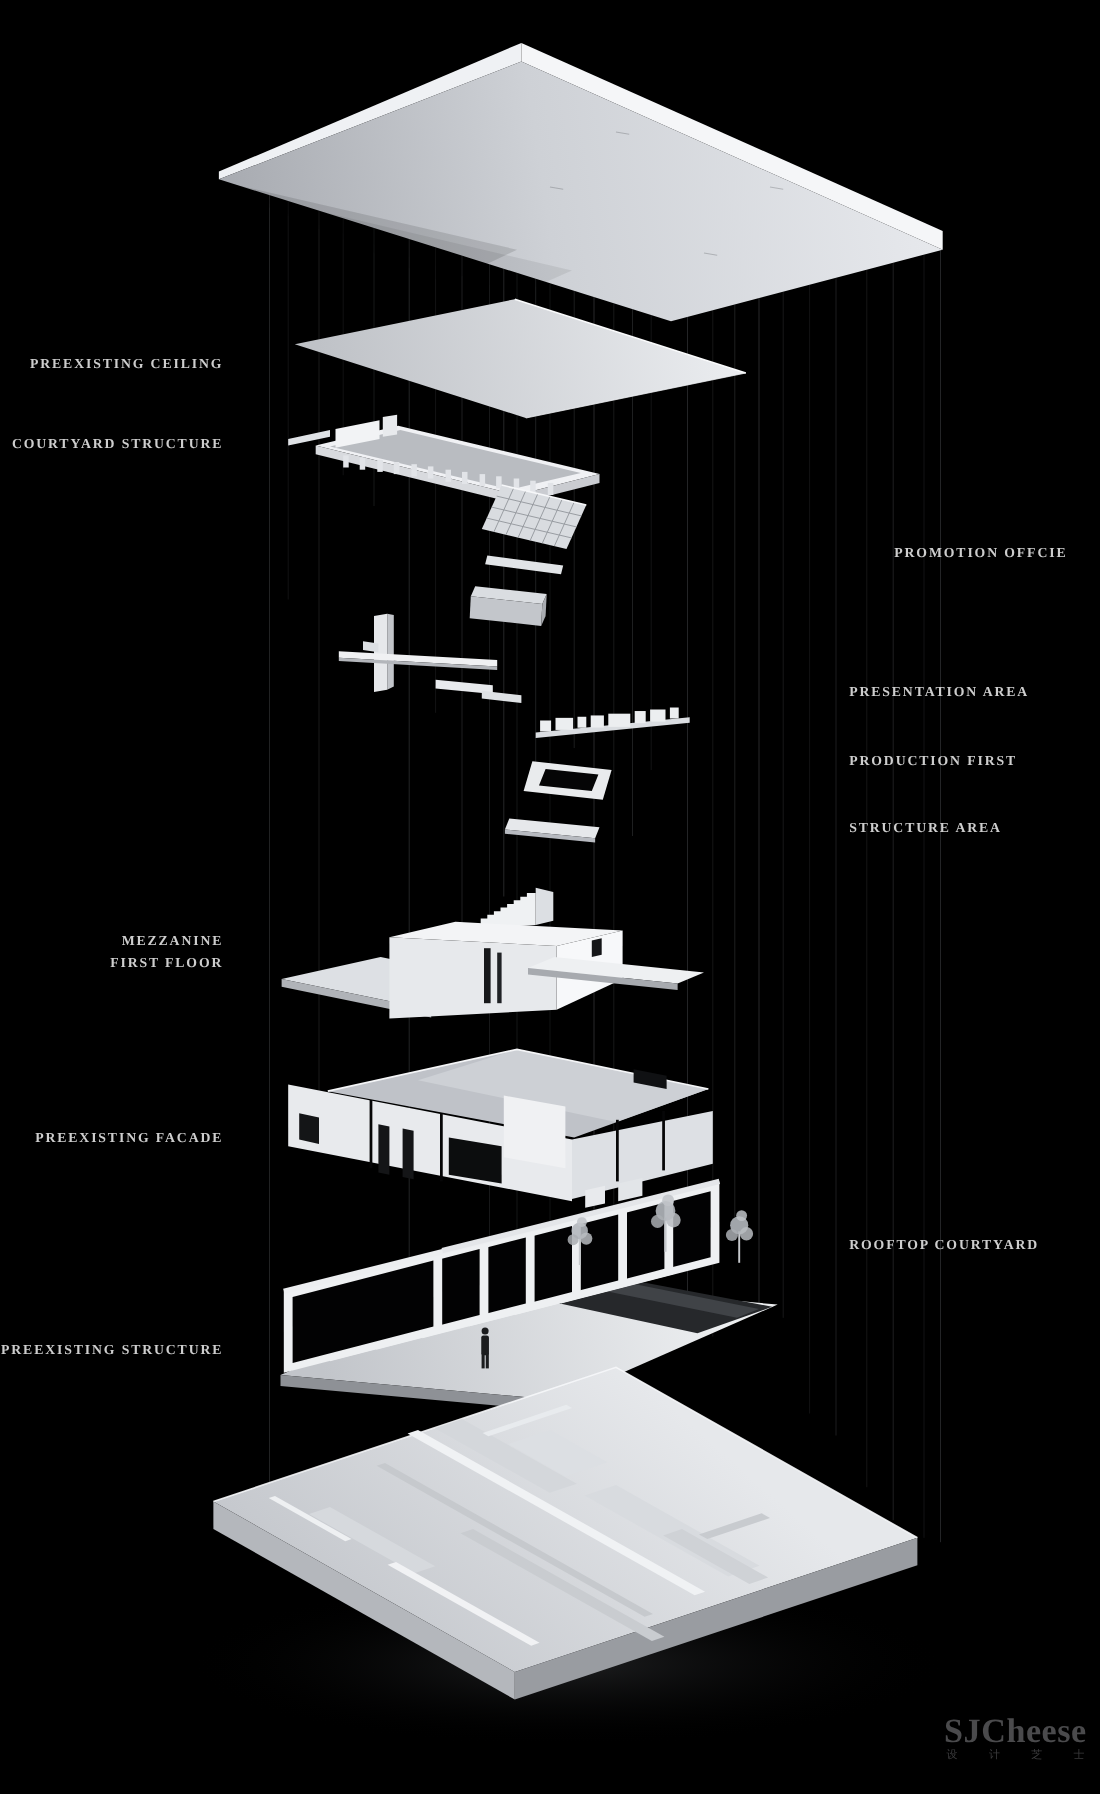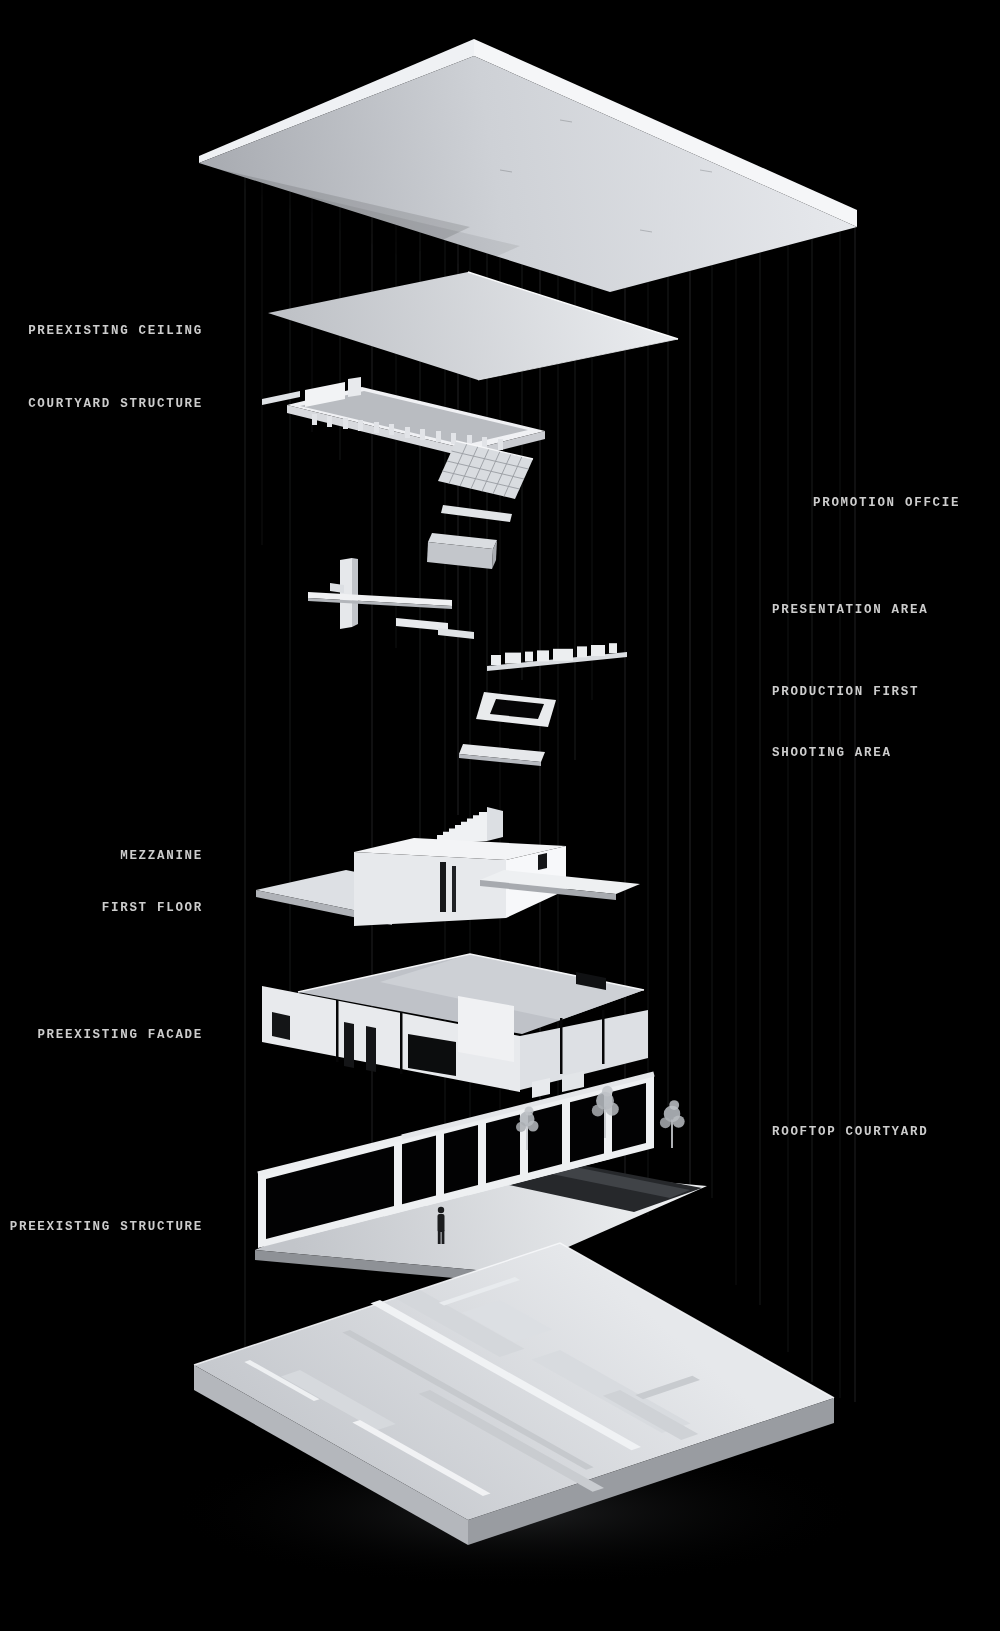--- a/index.html
+++ b/index.html
@@ -1,30 +1,30 @@
 <!DOCTYPE html>
 <html><head>
 <meta charset="utf-8">
 <style>
   html,body{margin:0;padding:0;background:#000;}
   .stage{position:relative;width:1000px;height:1613px;background:#000;overflow:hidden;
-         font-family:Liberation Mono, monospace;}
+         font-family:Liberation Serif, serif;}
   svg.scene{position:absolute;left:0;top:0;}
   .label{position:absolute;font-size:12.5px;font-weight:600;letter-spacing:1.7px;
          color:#cdcdcd;white-space:nowrap;transform:translateY(-50%);}
   .label.left{text-align:right;right:797px;}
   .label.right{left:772px;}
   .lbl-ceiling{top:331px;}
   .lbl-lighting{top:404px;}
   .lbl-mezzanine{top:856px;}
-  .lbl-firstfloor{top:908px;}
+  .lbl-firstfloor{top:876px;}
   .lbl-facade{top:1035px;}
   .lbl-structure{top:1227px;margin-left:39px;}
   .lbl-promotion{top:503px;padding-left:41px;}
-  .lbl-presentation{top:610px;}
+  .lbl-presentation{top:629px;}
   .lbl-production{top:692px;}
   .lbl-shooting{top:753px;}
   .lbl-rooftop{top:1132px;}
   .watermark{position:absolute;right:12px;bottom:12px;text-align:right;}
   .watermark .brand{font-size:31px;font-weight:bold;letter-spacing:.5px;color:#4a4a4c;line-height:1;}
   .watermark .sub{font-size:10px;color:#3b3b3d;word-spacing:26px;margin-top:2px;
                   padding-right:2px;line-height:1;}
 </style>
 </head>
 <body>
@@ -294,17 +294,21 @@
 <div class="label left lbl-ceiling">PREEXISTING CEILING</div>
 <div class="label left lbl-lighting">COURTYARD STRUCTURE</div>
 <div class="label left lbl-mezzanine">MEZZANINE</div>
 <div class="label left lbl-firstfloor">FIRST FLOOR</div>
 <div class="label left lbl-facade">PREEXISTING FACADE</div>
 <div class="label left lbl-structure">PREEXISTING STRUCTURE</div>
 
 <div class="label right lbl-promotion">PROMOTION OFFCIE</div>
 <div class="label right lbl-presentation">PRESENTATION AREA</div>
 <div class="label right lbl-production">PRODUCTION FIRST</div>
-<div class="label right lbl-shooting">SHOOTING AREA</div>
+<div class="label right lbl-shooting">STRUCTURE AREA</div>
 <div class="label right lbl-rooftop">ROOFTOP COURTYARD</div>
 
-
+<div class="watermark">
+  <div class="brand">SJCheese</div>
+  <div class="sub">设 计 芝 士</div>
 </div>
 
+</div>
+
 </body></html>

